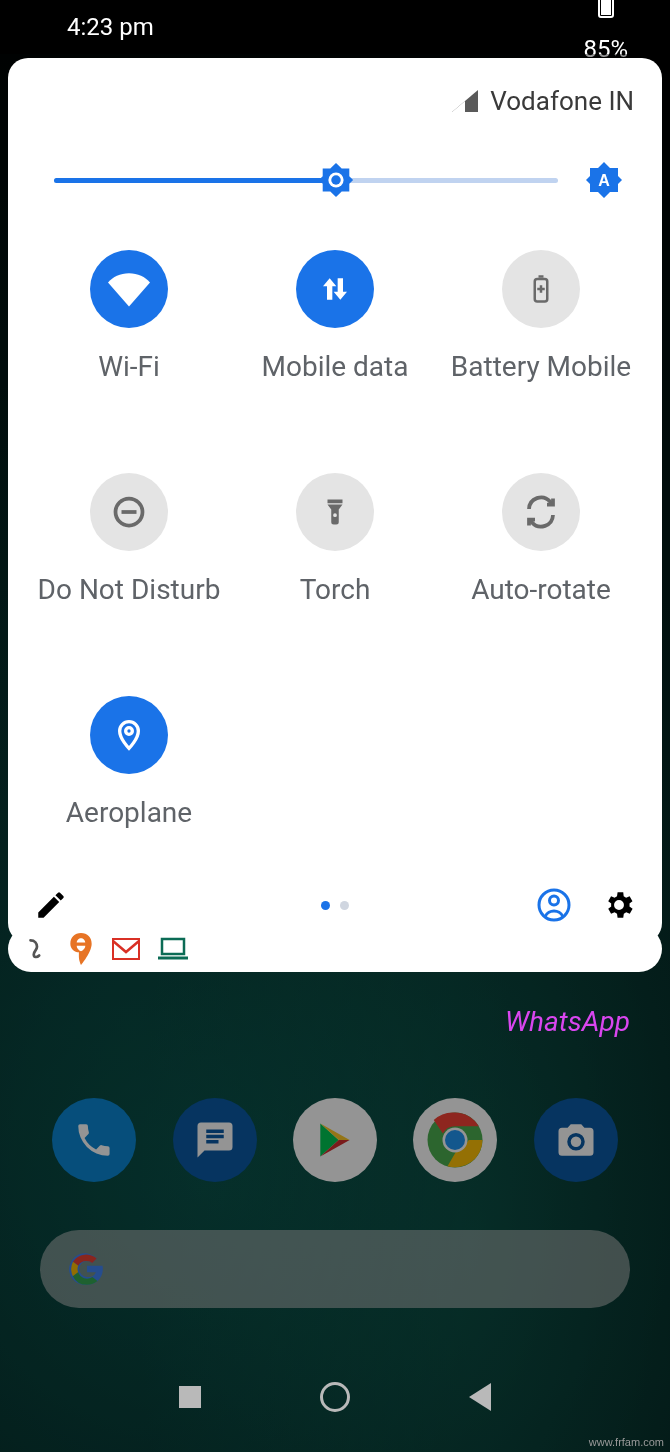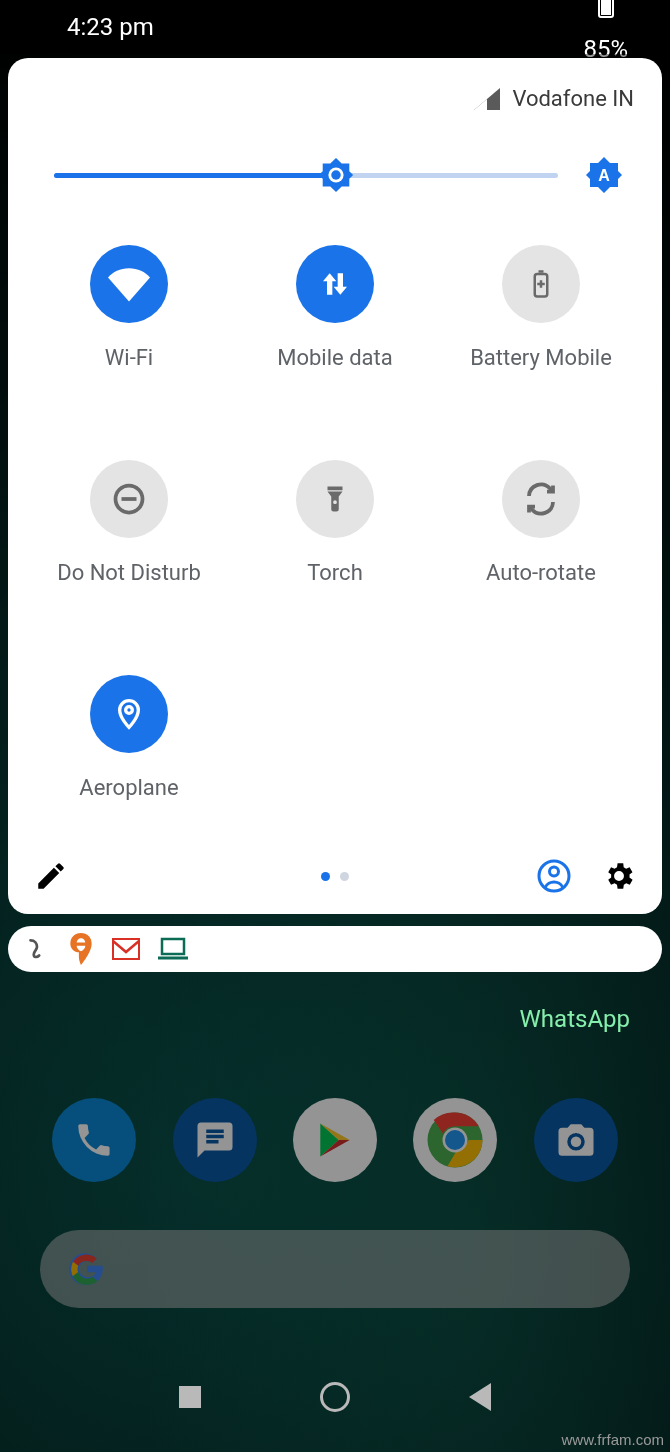--- a/index.html
+++ b/index.html
@@ -58,21 +58,21 @@
     background: #fff;
     border-radius: 20px;
     padding: 20px 0 14px 0;
     z-index: 5;
   }
   .carrier-row {
     display:flex; justify-content:flex-end; align-items:center;
     padding: 8px 28px 24px 28px;
     gap: 12px;
     color: #3a3a3a;
-    font-size: 22px;
+    font-size: 26px;
   }
   .signal-tri {
     width:0;height:0;
     border-left: 26px solid transparent;
     border-bottom: 22px solid #5a5a5a;
     position: relative;
   }
   .signal-tri::after{
     content:""; position:absolute; left:-26px; bottom:-22px;
     width:0;height:0;
@@ -112,21 +112,21 @@
   .tile {
     display:flex; flex-direction:column; align-items:center;
     gap:22px;
   }
   .tile-circle {
     width:78px; height:78px; border-radius:50%;
     display:flex; align-items:center; justify-content:center;
   }
   .tile-circle.off { background:#e4e4e4; color:#6a6a6a; }
   .tile-circle.on  { background:#1a73e8; color:#fff; }
-  .tile-label { font-size:22px; color:#5f6368; text-align:center; }
+  .tile-label { font-size:28px; color:#5f6368; text-align:center; }
 
   
   .qs-bottom {
     display:flex; align-items:center; justify-content:space-between;
     padding: 8px 26px 6px 26px;
   }
   .page-dots { display:flex; gap:10px; position:absolute; left:50%; transform:translateX(-50%);}
   .dot { width:9px; height:9px; border-radius:50%; background:#d0d6e0;}
   .dot.active { background:#1a73e8;}
   .qs-bottom-right { display:flex; gap:30px; align-items:center;}
@@ -144,21 +144,21 @@
   }
 
   
   .overlay-dim {
     position:absolute; top:54px; left:0; right:0; bottom:0;
     background: rgba(0,0,0,0.42);
     z-index:3;
   }
   .whatsapp-label {
     position:absolute; top:1005px; right:40px;
-    color:#86efac; font-size:24px; z-index:4;
+    color:#d946ef; font-size:28px; z-index:4;font-style:italic;
   }
   .dock {
     position:absolute; top:1098px; left:0; right:0;
     display:flex; justify-content:space-around; padding:0 34px;
     z-index:2;
   }
   .dock-icon { width:84px; height:84px; border-radius:50%; display:flex; align-items:center; justify-content:center;}
   .search-pill {
     position:absolute; top:1230px; left:40px; right:40px; height:78px;
     background:rgba(200,200,200,0.55); border-radius:40px;
@@ -170,21 +170,21 @@
   .navbar {
     position:absolute; bottom:40px; left:0; right:0;
     display:flex; justify-content:space-around; align-items:center;
     padding:0 120px;
     z-index:4;
   }
   .nav-recent { width:22px; height:22px; background:#b9b9b9;}
   .nav-home { width:30px; height:30px; border:3px solid #b9b9b9; border-radius:50%;}
   .nav-back { width:0;height:0; border-top:14px solid transparent; border-bottom:14px solid transparent; border-right:22px solid #b9b9b9;}
 
-  .watermark { position:absolute; bottom:4px; right:6px; font-size:15px; color:#9a9a9a; z-index:6; font-family:Arial;}
+  .watermark { position:absolute; bottom:4px; right:6px; font-size:11px; color:#9a9a9a; z-index:6; font-family:Arial;}
   svg { display:block; }
 </style>
 </head>
 <body>
 
 <div class="wallpaper"></div>
 <div class="overlay-dim"></div>
 
 <div class="status-bar">
   <span>4:23 pm</span>

